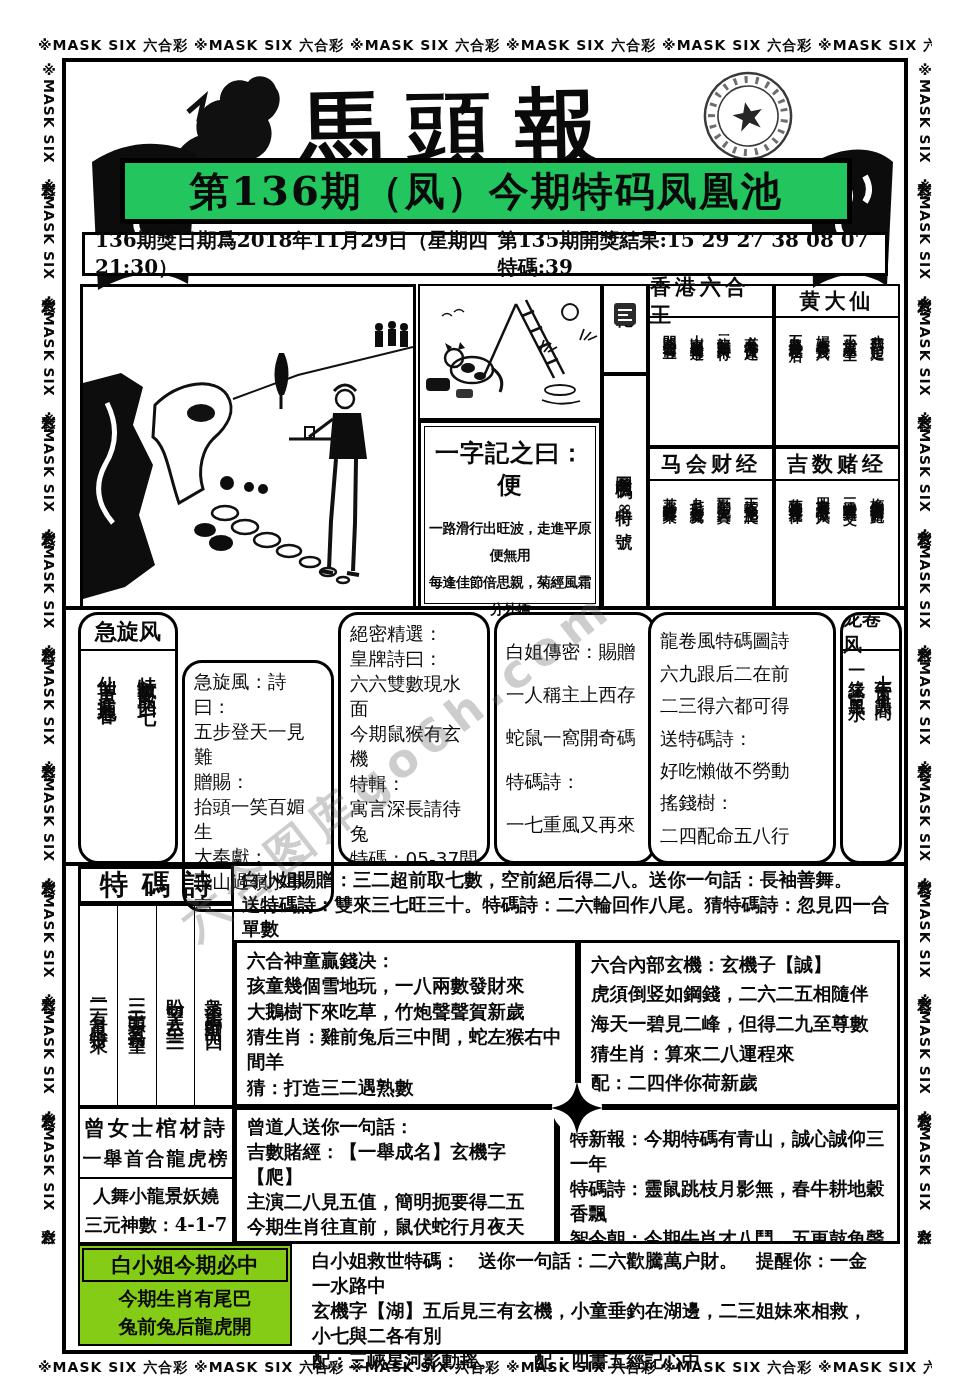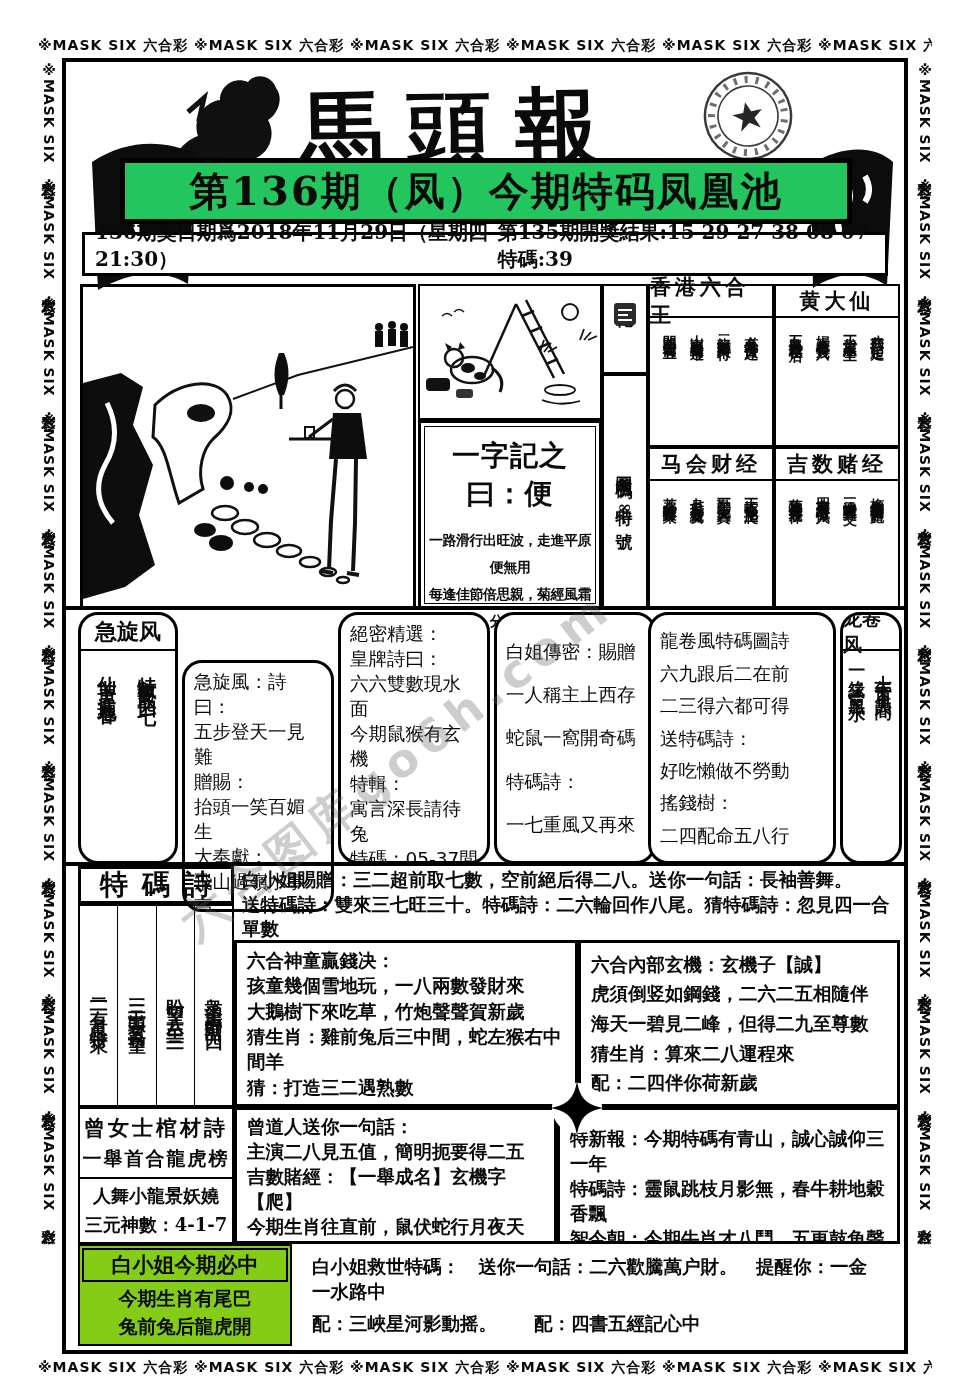--- a/index.html
+++ b/index.html
@@ -17,29 +17,29 @@
   .frame { position:absolute; left:62px; top:58px; width:846px; height:1296px; border:4px solid #000; background:#fff; }
   .abs { position:absolute; }
 
   
   .title { left:180px; top:10px; width:430px; text-align:center; font-family:"DejaVu Serif","Liberation Serif",serif;
            font-size:84px; font-weight:900; letter-spacing:24px; transform:rotate(-1deg); z-index:1; }
   .banner { left:54px; top:96px; width:732px; height:66px; border:5px solid #000; background:#22c55e; z-index:3;
             display:flex; align-items:center; justify-content:center; font-family:"DejaVu Serif","Liberation Serif",serif;
             font-size:40px; font-weight:900; letter-spacing:2px; }
   .daterow { left:16px; top:170px; width:806px; height:44px; border:3px solid #000; display:flex; z-index:3;
-             justify-content:space-between; align-items:flex-end; padding:0 10px; background:#fff;
+             justify-content:space-between; align-items:center; padding:0 10px; background:#fff;
              font-family:"DejaVu Serif","Liberation Serif",serif; font-size:20px; font-weight:700; }
 
   
   .illus-main  { left:14px;  top:222px; width:336px; height:326px; border:3px solid #000; background:#fff; }
   .illus-small { left:352px; top:222px; width:184px; height:136px; border:2px solid #000; background:#fff; }
   .word-box { left:352px; top:358px; width:184px; height:190px; border:3px solid #000; background:#fff;
               box-shadow:inset 0 0 0 3px #fff, inset 0 0 0 4px #000; padding:14px 6px 6px; text-align:center; }
-  .word-box .wb-title { font-size:28px; font-weight:900; margin-bottom:14px; letter-spacing:1px; }
+  .word-box .wb-title { font-size:24px; font-weight:900; margin-bottom:14px; letter-spacing:1px; }
   .word-box .wb-line  { font-size:14px; font-weight:700; line-height:27px; letter-spacing:-0.5px; }
 
   .jiehua  { left:536px; top:222px; width:46px; height:90px;  border:2px solid #000; display:flex; flex-direction:column; align-items:center; padding-top:4px; }
   .tuzhong { left:536px; top:312px; width:46px; height:236px; border:2px solid #000; display:flex; align-items:center; justify-content:center; }
   .vtext { writing-mode:vertical-rl; text-orientation:upright; font-family:"DejaVu Serif","Liberation Serif",serif; font-weight:700; }
   .jiehua .vtext  { font-size:18px; letter-spacing:3px; }
   .tuzhong .vtext { font-size:17px; letter-spacing:2px; }
 
   .poem-grid { left:582px; top:222px; width:252px; height:422px; }
   .pp { position:absolute; border:2px solid #000; background:#fff; }
@@ -368,22 +368,22 @@
         <div class="zn-title">曾女士棺材詩</div>
         <div class="zn-l1">一舉首合龍虎榜</div>
       </div>
       <div class="zn-bot">
         <div>人舞小龍景妖嬈</div>
         <div>三元神數：4-1-7</div>
       </div>
     </div>
     <div class="abs txtbox zengdao">
       <div>曾道人送你一句話：</div>
+      <div>吉數賭經：【一舉成名】玄機字【爬】</div>
       <div>主演二八見五值，簡明扼要得二五</div>
-      <div>吉數賭經：【一舉成名】玄機字【爬】</div>
       <div>今期生肖往直前，鼠伏蛇行月夜天</div>
     </div>
     <div class="abs txtbox texin">
       <div>特新報：今期特碼有青山，誠心誠仰三一年</div>
       <div>特碼詩：靈鼠跳枝月影無，春牛耕地穀香飄</div>
       <div>智今朝：今期牛肖才八鬥，五更鼓角聲悲壯</div>
     </div>
 
     <svg class="abs sparkle" viewBox="0 0 60 60">
       <circle cx="30" cy="30" r="26" fill="#fff"></circle>
@@ -392,18 +392,19 @@
 
     <div class="abs baibox">
       <div class="bb-hd">白小姐今期必中</div>
       <div class="bb-lines">
         <div>今期生肖有尾巴</div>
         <div>兔前兔后龍虎開</div>
       </div>
     </div>
     <div class="abs txtbox jiushi">
       <div>白小姐救世特碼：　送你一句話：二六歡騰萬户財。　提醒你：一金一水路中</div>
+      <div>玄機字【湖】五后見三有玄機，小童垂釣在湖邊，二三姐妹來相救，小七與二各有別</div>
       <div>配：三峽星河影動摇。　　配：四書五經記心中</div>
     </div>
 
     <div class="wm">六合图库go6h.com</div>
   </div>
 </div>
 
 </body></html>

